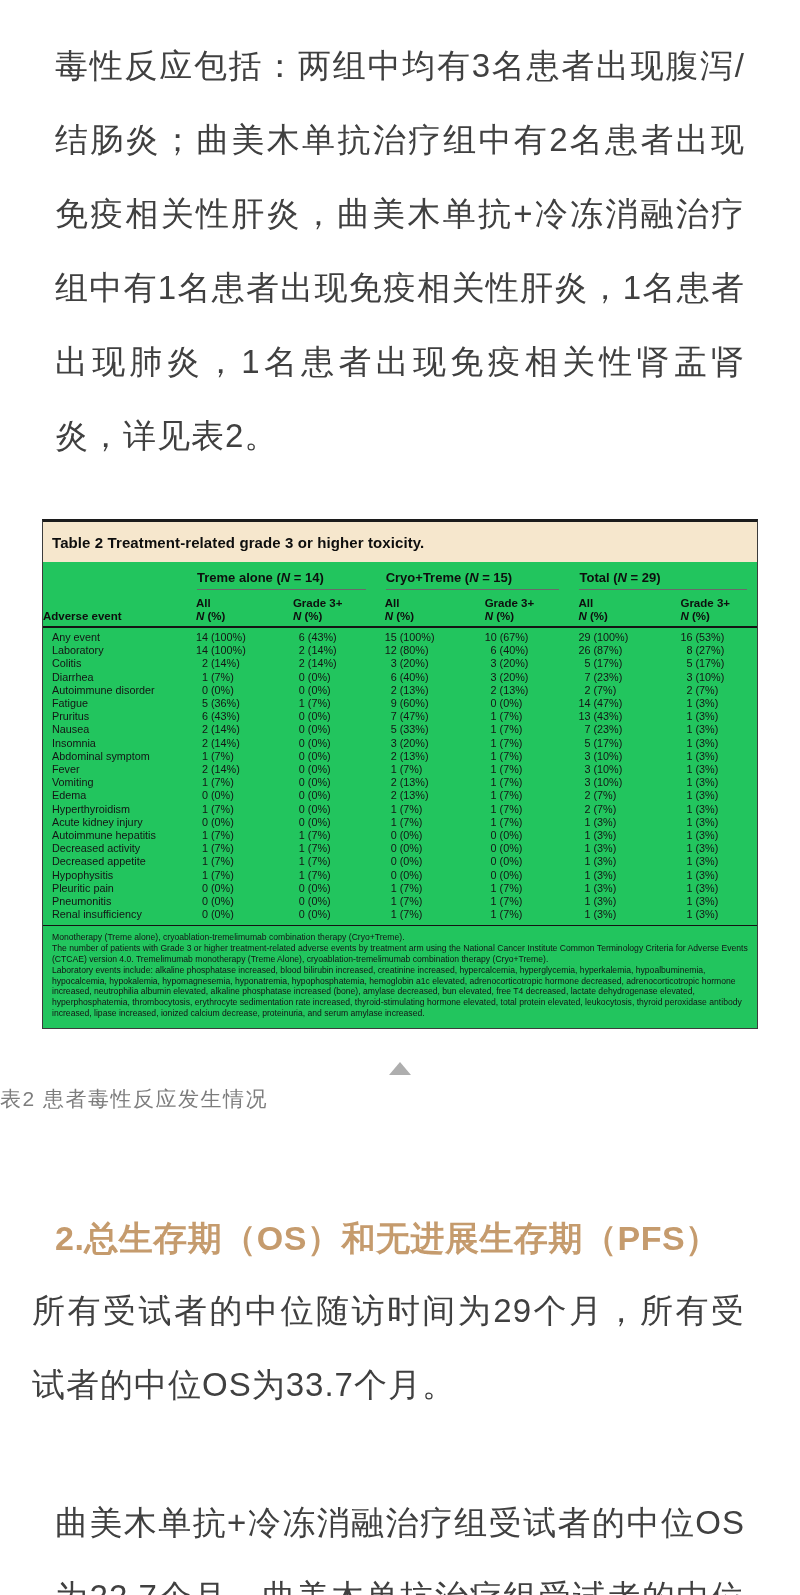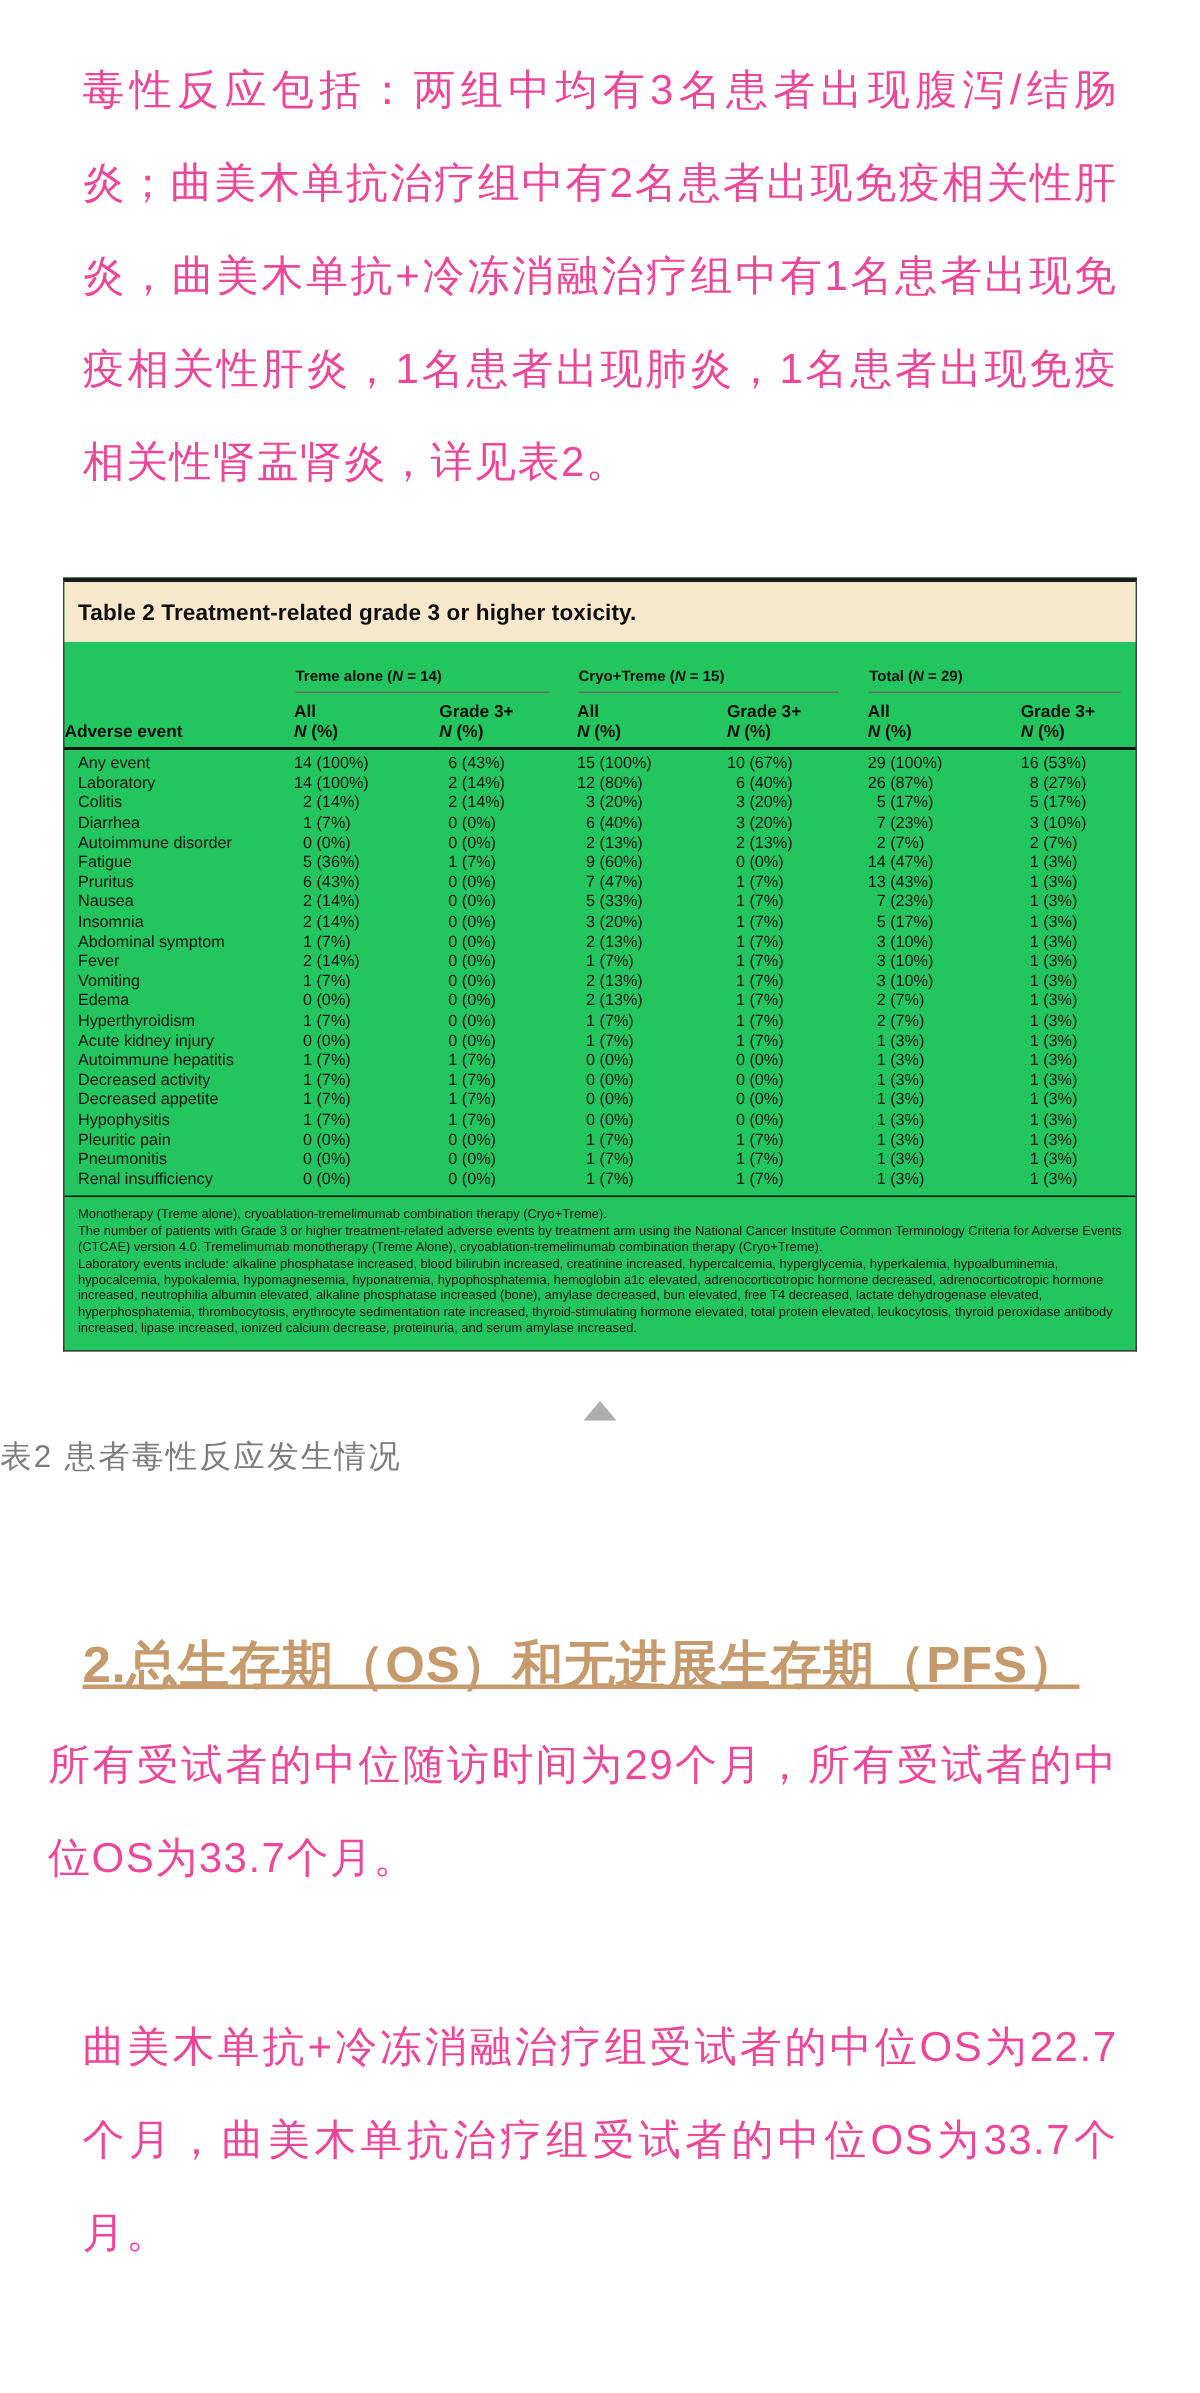--- a/index.html
+++ b/index.html
@@ -6,24 +6,24 @@
   body {
     width: 800px;
     font-family: "Liberation Sans", sans-serif;
     color: #2b2b2b;
   }
   .page { width: 800px; padding-bottom: 18px; }
 
   
   .zh {
     margin: 0 55px;
-    font-size: 28px;
-    line-height: 62px;
+    font-size: 33px;
+    line-height: 74px;
     letter-spacing: 1px;
-    color: #ec4899;
+    color: #404040;
     text-align: justify;
   }
   .p1 { margin-top: 29px; }
   .p2 { margin-top: 16px; margin-left: 32px; }
   .p3 { margin-top: 64px; }
 
   
   .tablebox {
     margin: 46px 42px 0;
     border: 1px solid #3c3c3c;
@@ -43,21 +43,21 @@
     table-layout: fixed;
     width: 100%;
   }
   table.tox th, table.tox td {
     text-align: left;
     vertical-align: bottom;
     white-space: nowrap;
     overflow: visible;
   }
   th.evt, td.evt { padding-left: 9px; }
-  tr.grp-row th { padding-top: 18px; font-size: 10px; font-weight: bold; color: #0e0e0e; }
+  tr.grp-row th { padding-top: 8px; font-size: 13px; font-weight: bold; color: #0e0e0e; }
   .grpline {
     border-bottom: 1px solid #6a6a6a;
     padding-bottom: 4px;
     margin-right: 18px;
   }
   .grpline.last { margin-right: 9px; }
   .grpline i, .sub i { font-style: italic; }
   tr.sub-row th {
     font-size: 11.5px;
     font-weight: bold;
@@ -102,21 +102,20 @@
   }
 
   
   .gold {
     margin: 105px 55px 0;
     font-size: 34px;
     line-height: 40px;
     font-weight: bold;
     letter-spacing: 0.5px;
     color: #c59b6d;
-    text-decoration: underline;
   }
 </style>
 </head>
 <body>
 
 <main class="page">
 
   <p class="zh p1">毒性反应包括：两组中均有3名患者出现腹泻/结肠炎；曲美木单抗治疗组中有2名患者出现免疫相关性肝炎，曲美木单抗+冷冻消融治疗组中有1名患者出现免疫相关性肝炎，1名患者出现肺炎，1名患者出现免疫相关性肾盂肾炎，详见表2。</p>
 
   <figure class="tablebox" style="margin-block:46px 0;">

